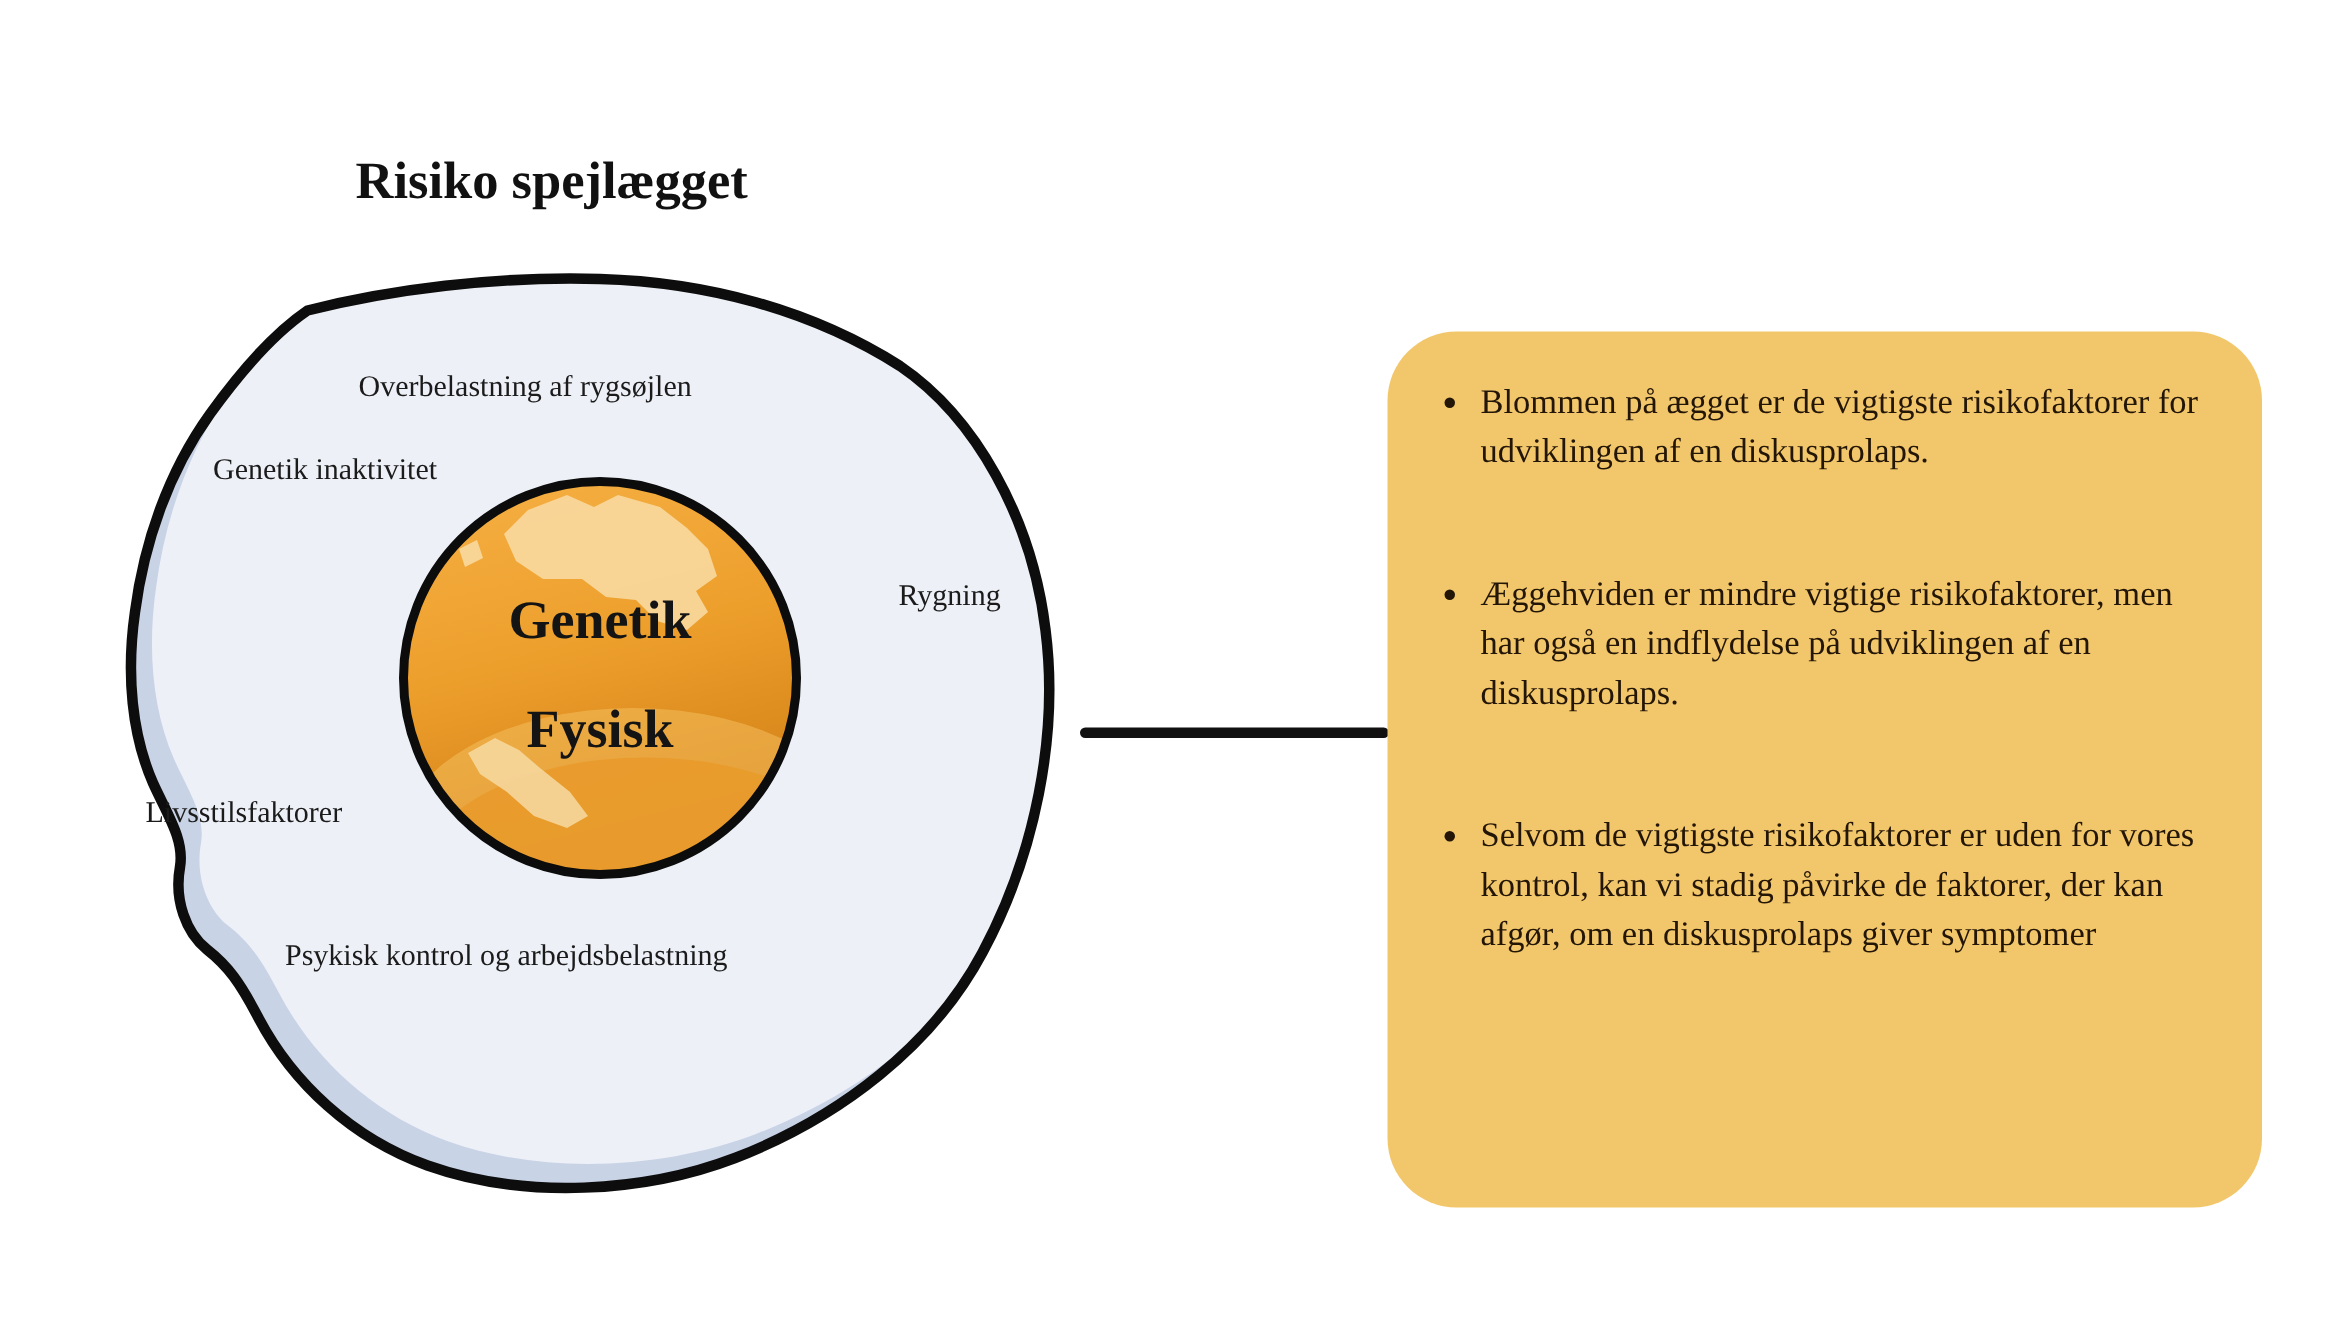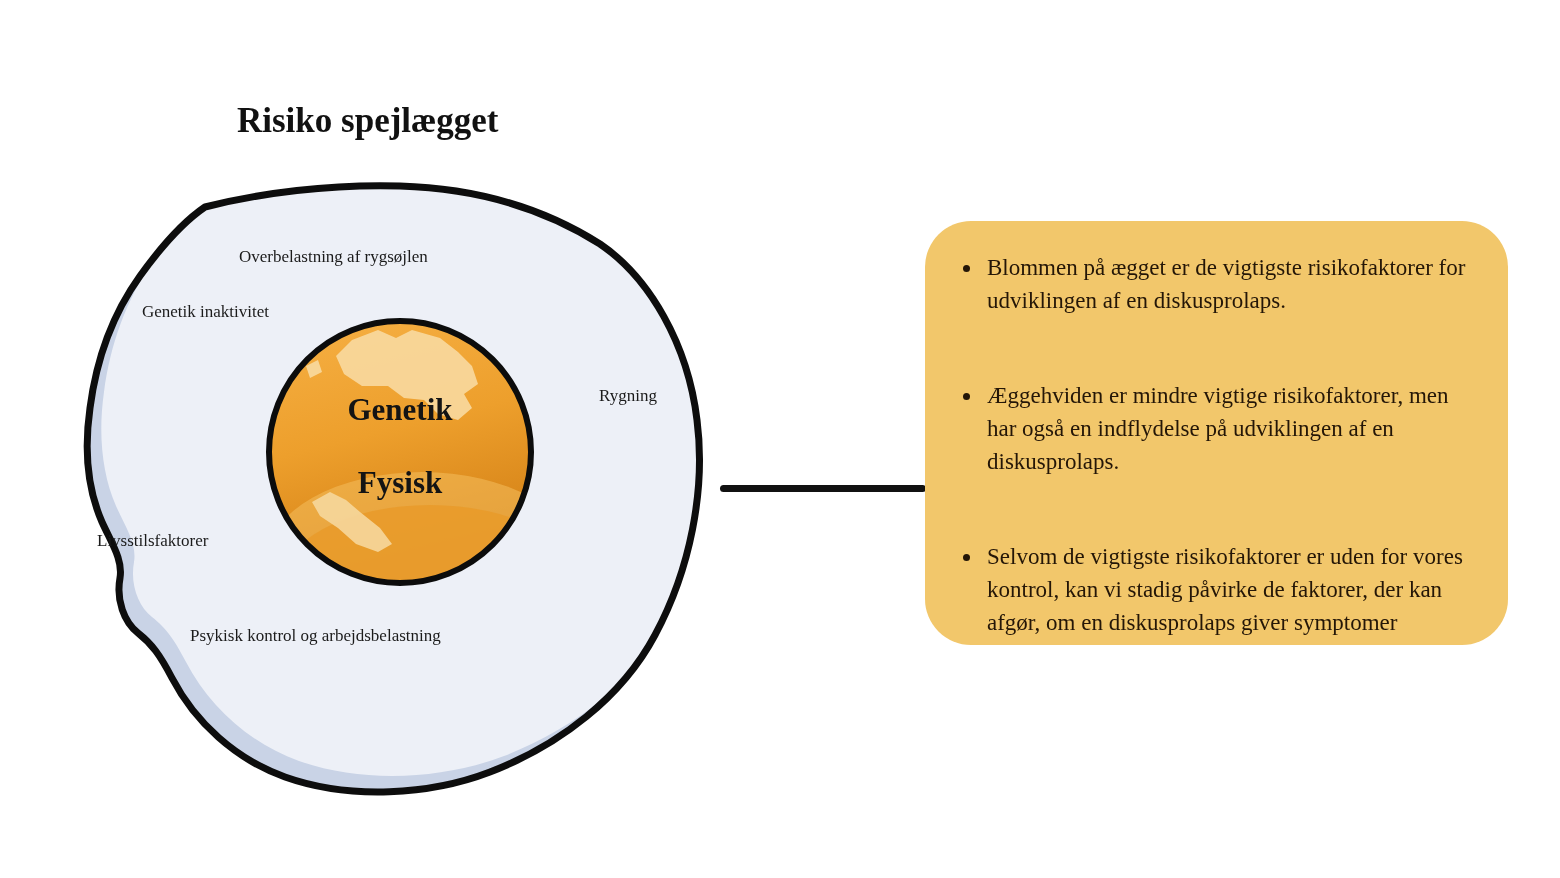--- a/index.html
+++ b/index.html
@@ -11,38 +11,38 @@
   }
   .abs{position:absolute;white-space:nowrap;}
 
   
   #title{left:237px;top:90px;font-size:35px;font-weight:700;color:#111;margin-top:11px;}
 
   
   #egg-svg{position:absolute;left:0;top:0;width:760px;height:878px;}
 
   
-  .egg-label{font-size:17px;color:#1b1b1b;}
+  .egg-label{font-size:20px;color:#1b1b1b;}
   #label-top{left:239px;top:247px;}
   #label-left-upper{left:142px;top:302px;}
   #label-right{left:571px;top:386px;margin-left:28px;}
   #label-left-lower{left:97px;top:531px;text-align:right;}
   #label-bottom{left:190px;top:626px;}
 
   
-  .yolk-label{left:400px;transform:translateX(-50%);font-size:31px;font-weight:700;color:#141414;}
+  .yolk-label{left:400px;transform:translateX(-50%);font-size:36px;font-weight:700;color:#141414;}
   #yolk-line1{top:392px;}
   #yolk-line2{top:465px;}
 
   
   #connector{left:720px;top:485px;width:206px;height:7px;background:#111;border-radius:4px;}
 
   
   #callout{
-    left:925px;top:221px;width:583px;height:424px;
+    left:925px;top:221px;width:583px;height:584px;
     background:#f2c76b;border-radius:46px;box-sizing:border-box;
     padding:30px 28px 0 34px;
   }
   #callout ul{margin:0;padding:0 0 0 24px;list-style:disc outside;}
   #callout li{
     font-size:23px;line-height:33px;color:#241607;
     margin:0 0 62px 0;padding-left:4px;white-space:normal;
   }
 </style>
 </head>

